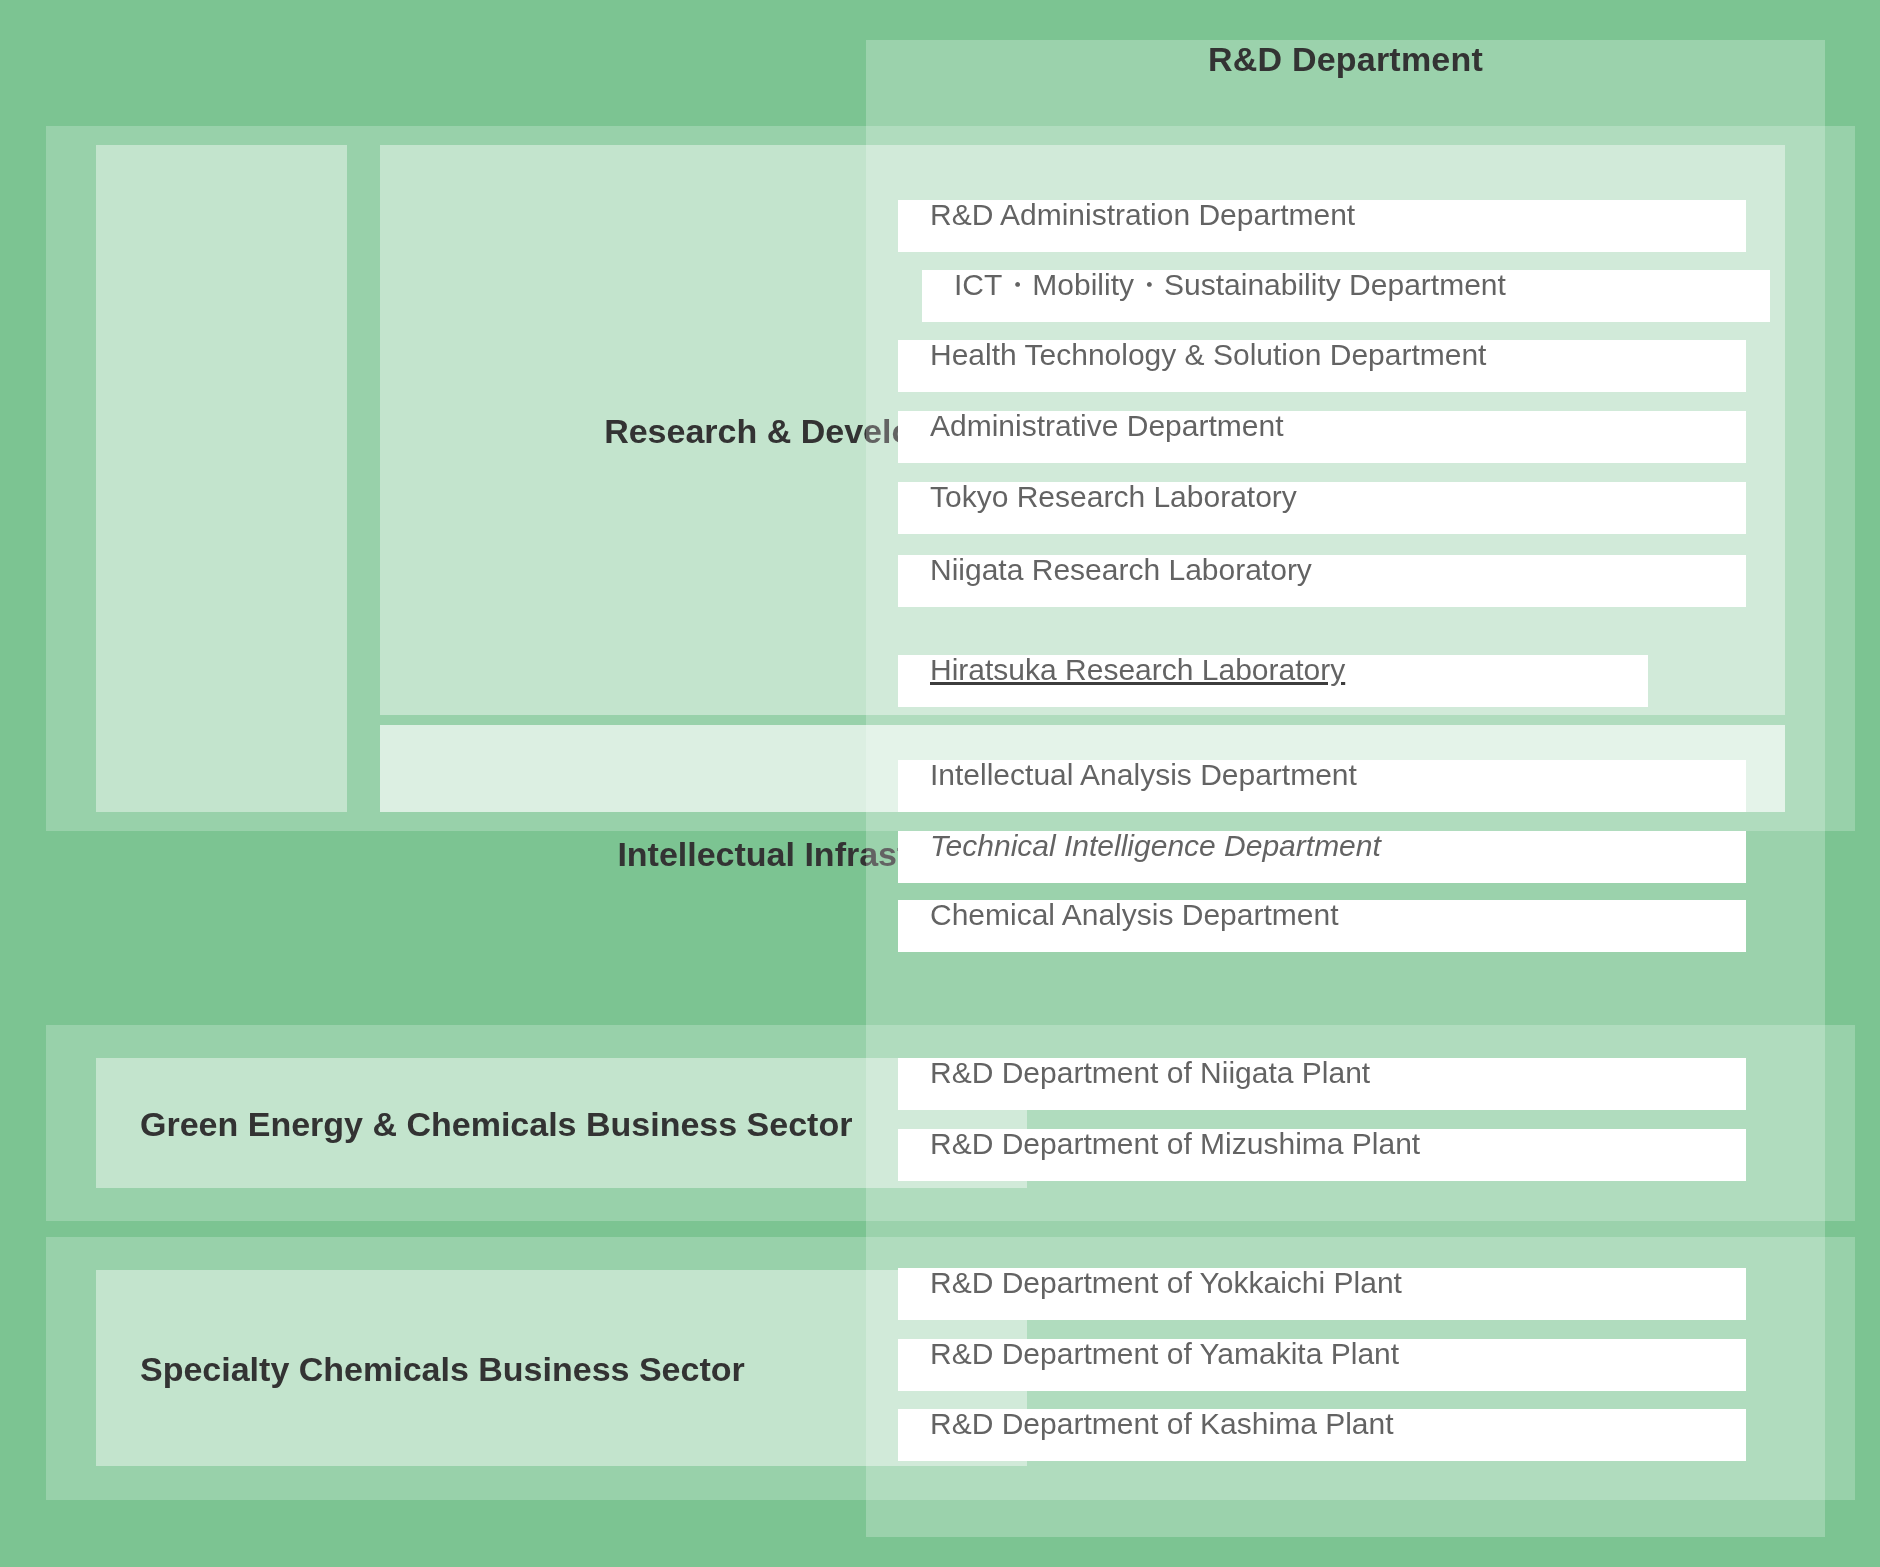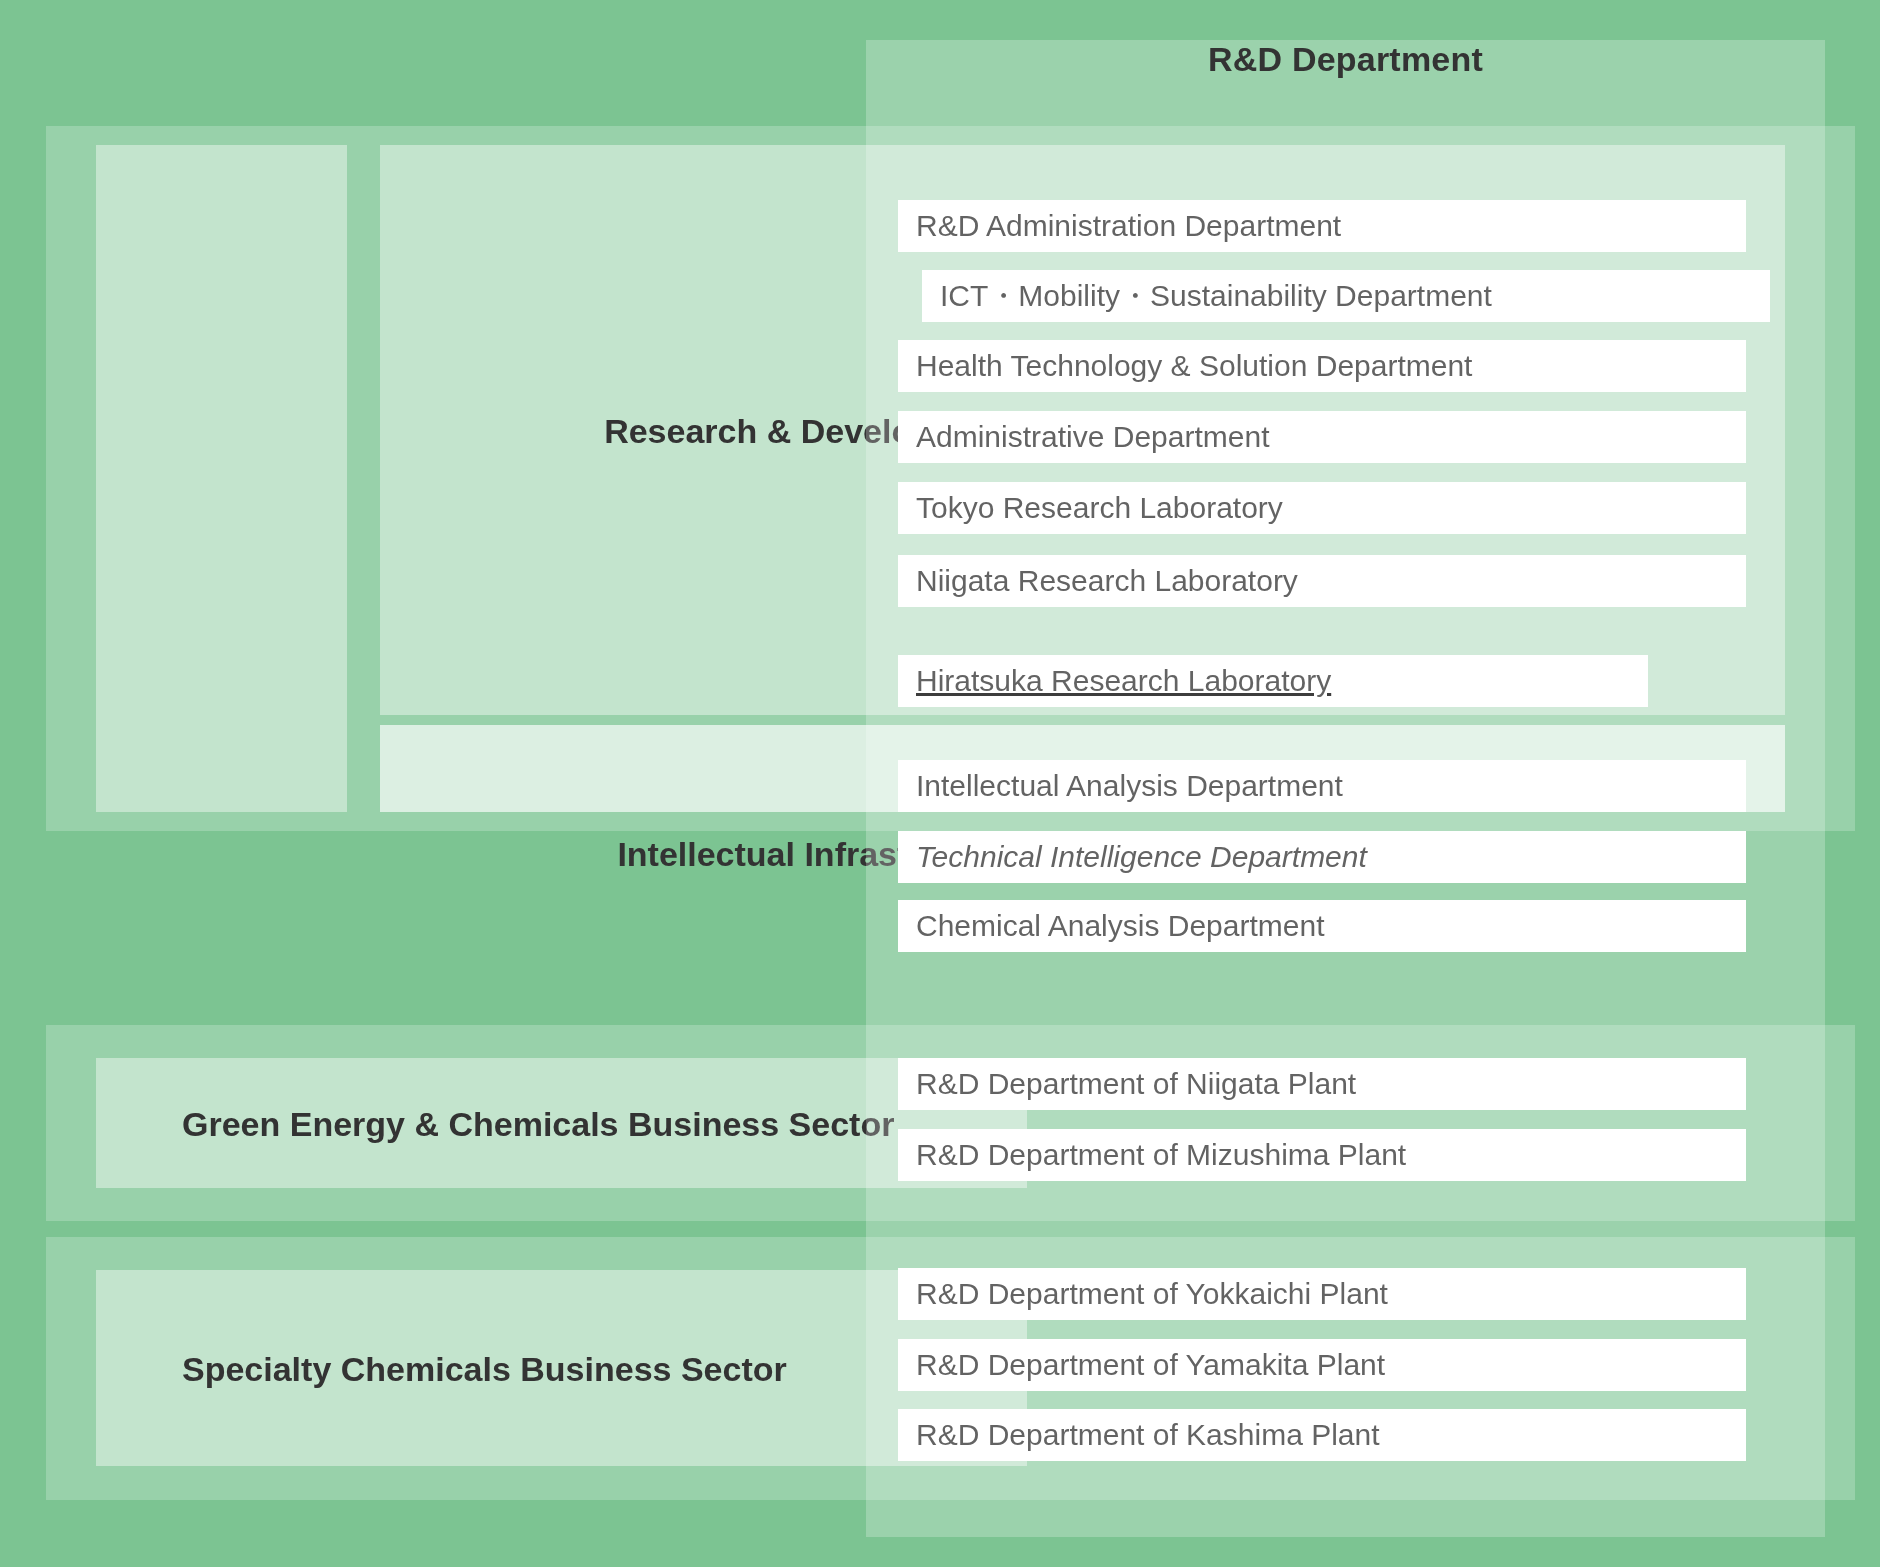--- a/index.html
+++ b/index.html
@@ -63,31 +63,29 @@
     font-size: 34px;
     font-weight: 600;
     white-space: nowrap;
   }
   .center-label {
     left: 0; right: 0;
     text-align: center;
   }
   .left-label {
     text-align: left;
-    margin-left: 42px;
   }
 
   
   .leaf {
     position: absolute;
     background: #ffffff;
     display: flex;
-    align-items: center;
     box-sizing: border-box;
-    padding-left: 18px;
+    padding-left: 32px;
   }
   .leaf span {
     font-size: 30px;
     color: #333333;
     font-weight: 400;
     white-space: nowrap;
     line-height: 1;
   }
 </style>
 </head>

